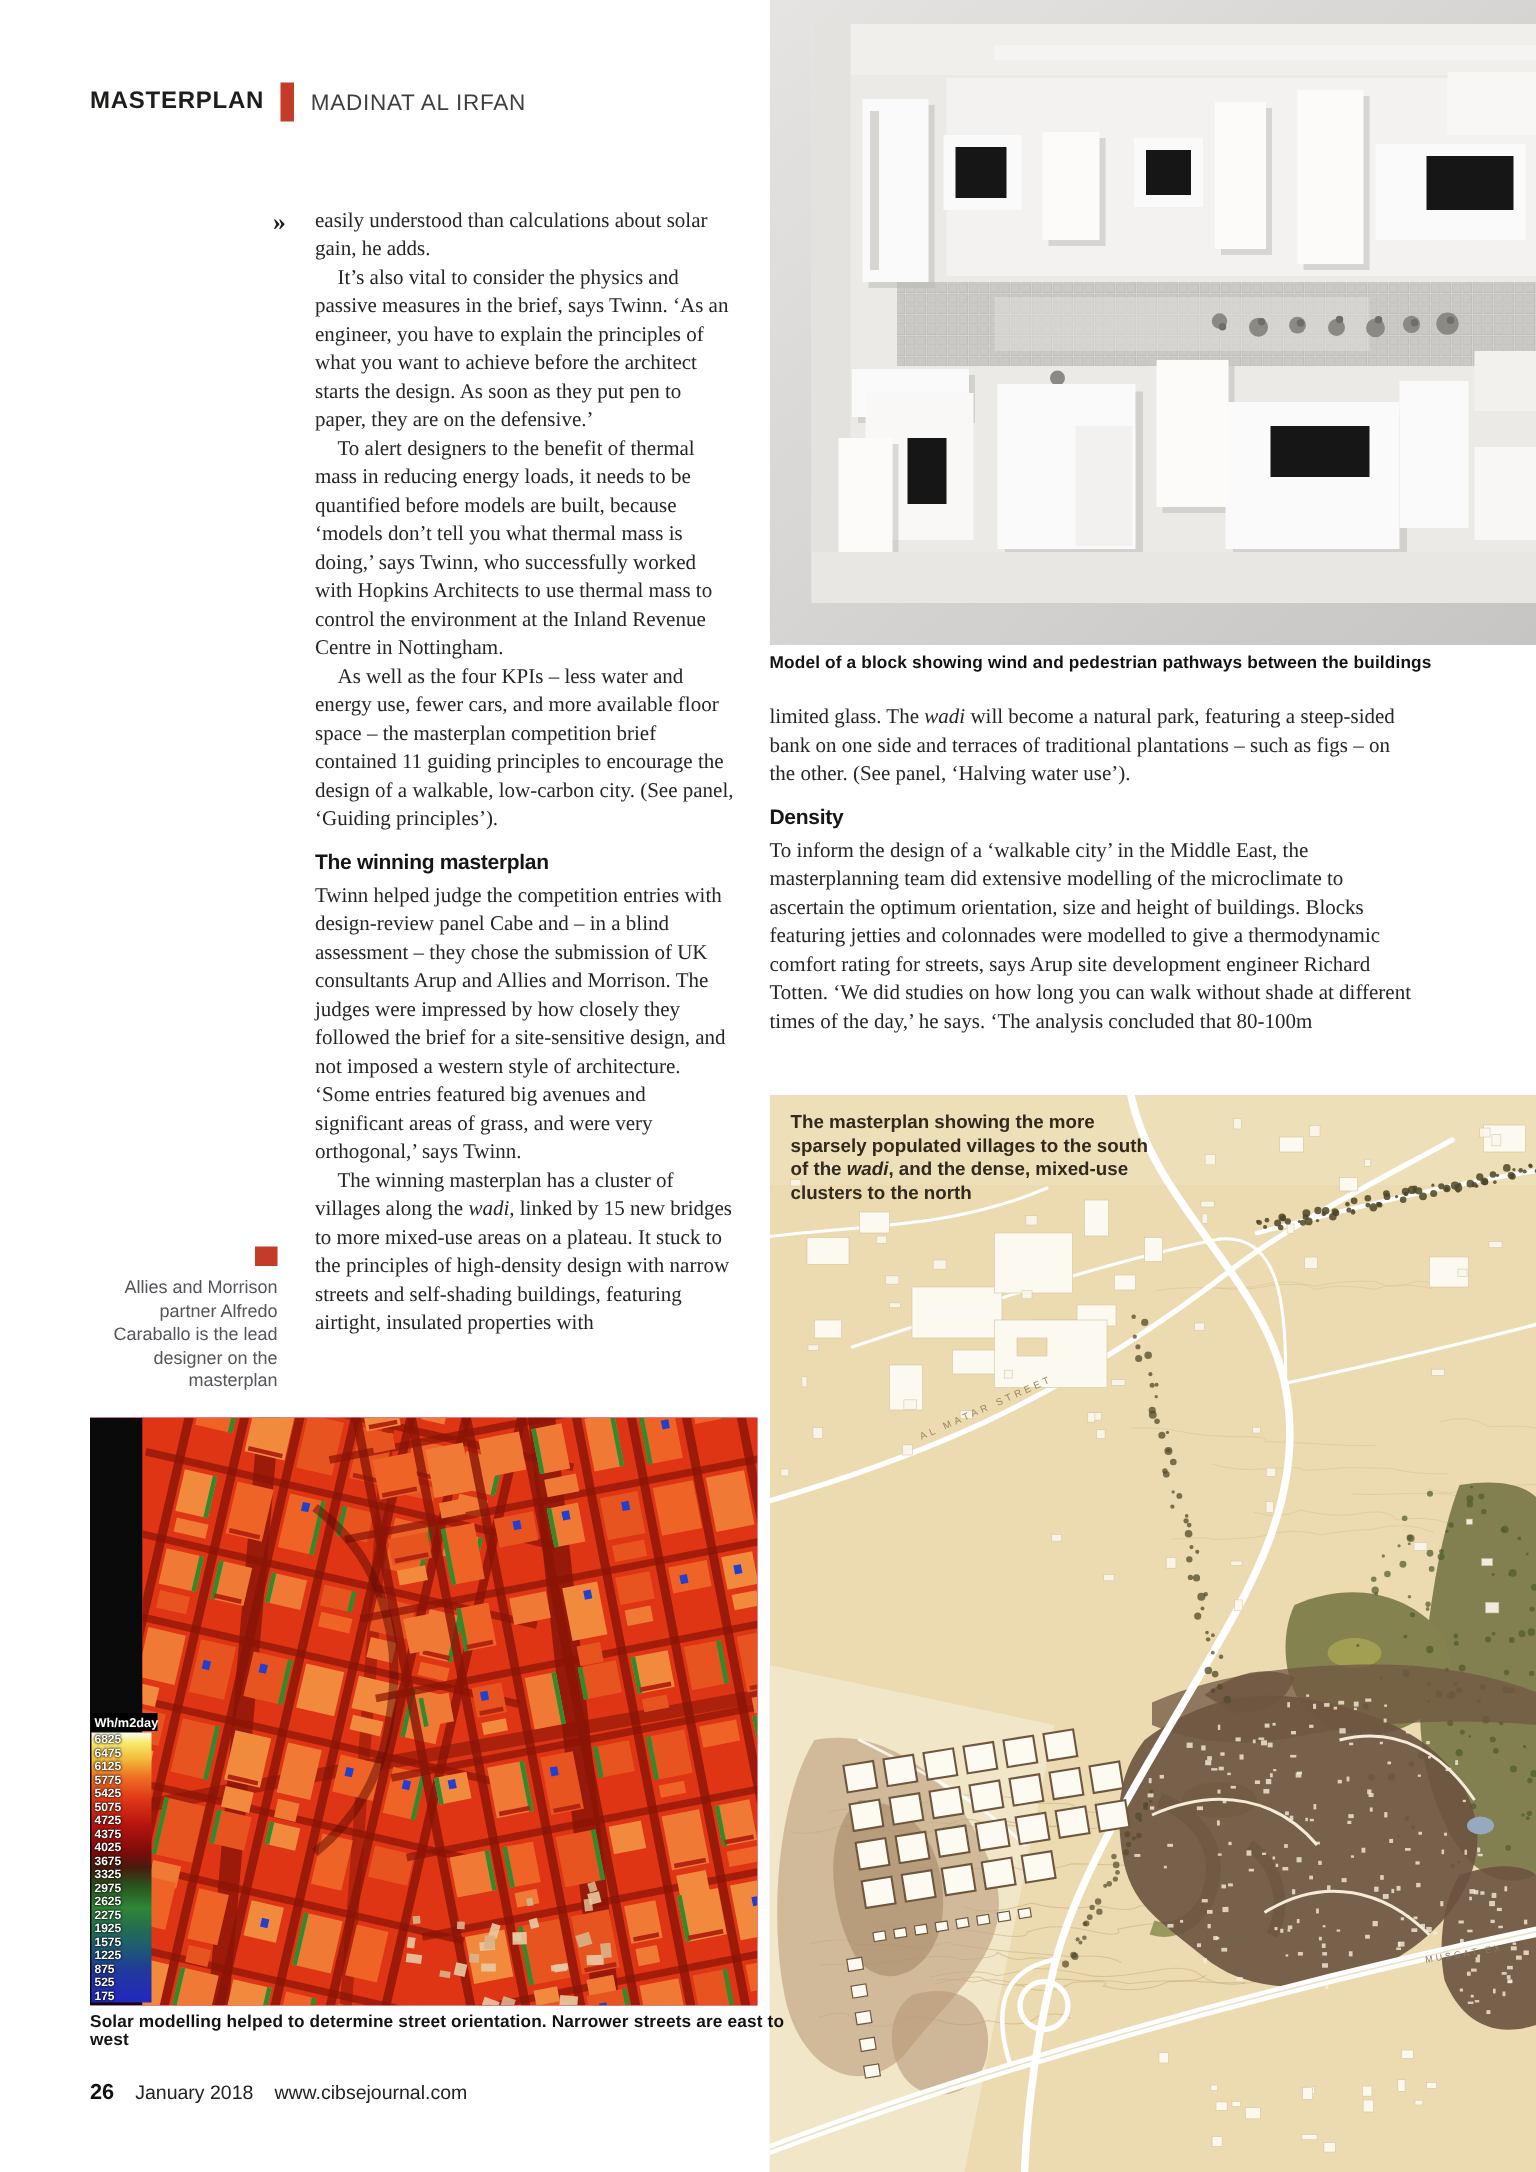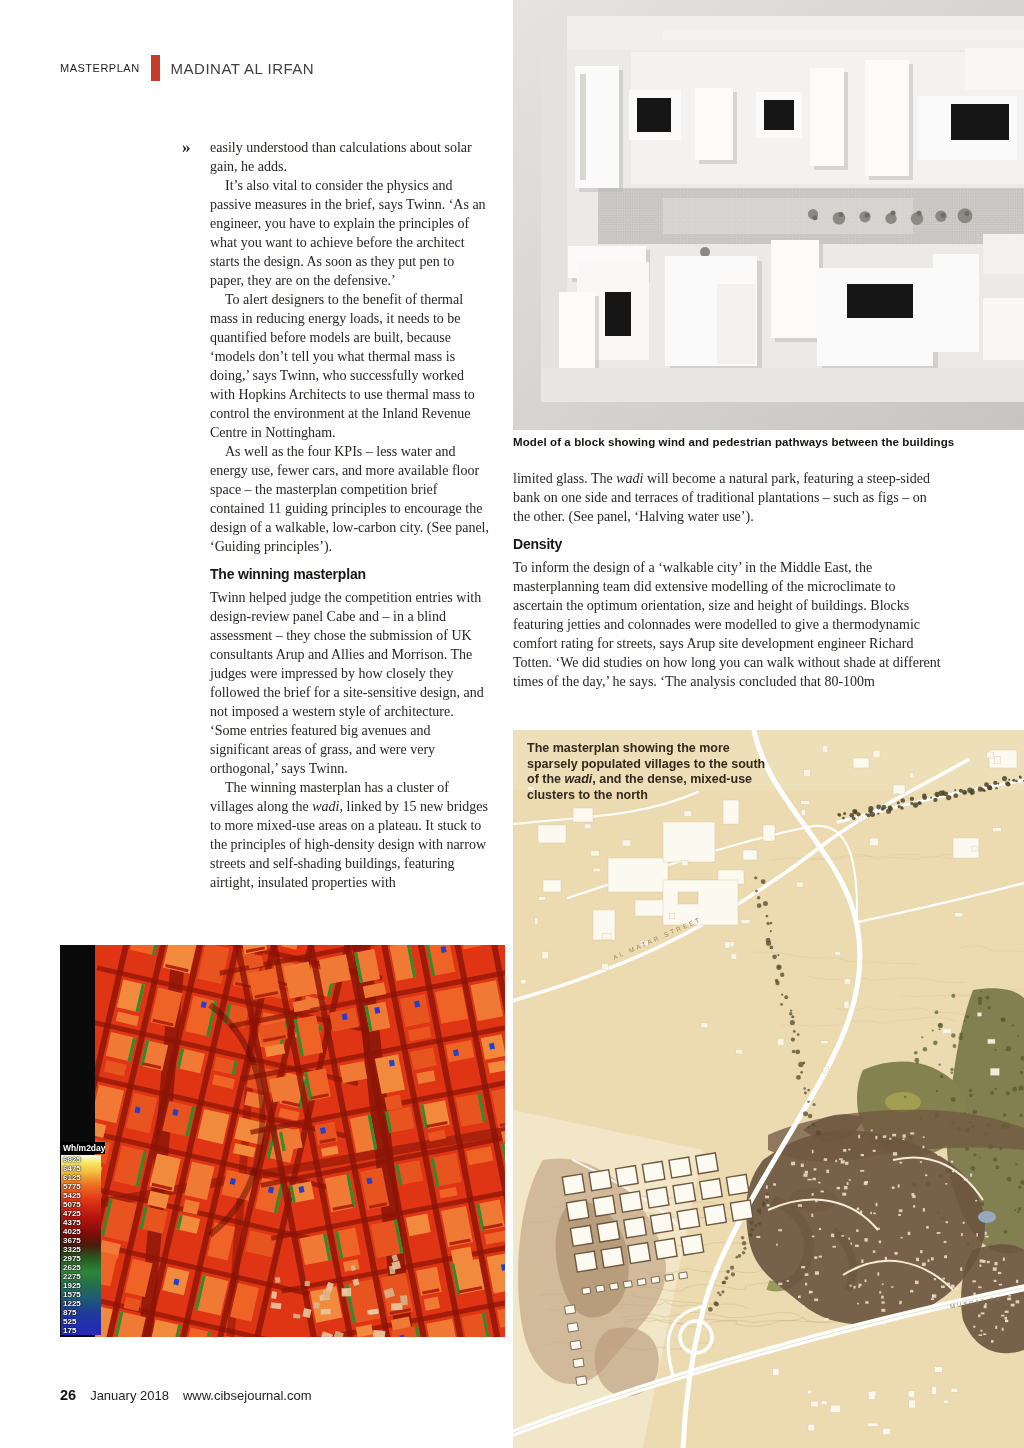--- a/index.html
+++ b/index.html
@@ -1,21 +1,21 @@
 <!DOCTYPE html>
 <html style="--accent: #c43b2a;"><head>
 <meta charset="utf-8">
 <style>
   :root{ --accent:#c43b2a; --ink:#1d1d1b; }
   html,body{margin:0;padding:0;background:#ffffff;}
   .page{position:relative;width:1024px;height:1448px;background:#fff;overflow:hidden;
         font-family:"Liberation Sans",sans-serif;color:var(--ink);}
   
   .hdr{position:absolute;left:60px;top:55px;display:flex;align-items:center;gap:11px;}
-  .hdr .kicker{font-weight:normal;font-size:11px;letter-spacing:.5px;color:#1d1d1b;}
+  .hdr .kicker{font-weight:bold;font-size:16px;letter-spacing:.5px;color:#1d1d1b;}
   .hdr .bar{width:9px;height:26px;background:var(--accent);}
   .hdr .title{font-size:15px;letter-spacing:.5px;color:#3f3f41;}
   
   .serif{font-family:"Liberation Serif","DejaVu Serif",serif;font-size:14px;line-height:19px;color:#262624;}
   .marker{position:absolute;left:182px;top:138px;font-size:17px;font-weight:bold;color:#1d1d1b;}
   .colL{position:absolute;left:210px;top:138px;width:281px;}
   .colR{position:absolute;left:513px;top:469px;width:430px;}
   .colL p,.colR p{margin:0;}
   p.ind{text-indent:15px;}
   h2.sec{font-family:"Liberation Sans",sans-serif;font-size:14px;font-weight:bold;color:#161614;
@@ -63,20 +63,24 @@
   <div class="colL serif">
     <p>easily understood than calculations about solar gain, he adds.</p>
     <p class="ind">It’s also vital to consider the physics and passive measures in the brief, says Twinn. ‘As an engineer, you have to explain the principles of what you want to achieve before the architect starts the design. As soon as they put pen to paper, they are on the defensive.’</p>
     <p class="ind">To alert designers to the benefit of thermal mass in reducing energy loads, it needs to be quantified before models are built, because ‘models don’t tell you what thermal mass is doing,’ says Twinn, who successfully worked with Hopkins Architects to use thermal mass to control the environment at the Inland Revenue Centre in Nottingham.</p>
     <p class="ind">As well as the four KPIs – less water and energy use, fewer cars, and more available floor space – the masterplan competition brief contained 11 guiding principles to encourage the design of a walkable, low-carbon city. (See panel, ‘Guiding principles’).</p>
     <h2 class="sec">The winning masterplan</h2>
     <p>Twinn helped judge the competition entries with design-review panel Cabe and – in a blind assessment – they chose the submission of UK consultants Arup and Allies and Morrison. The judges were impressed by how closely they followed the brief for a site-sensitive design, and not imposed a western style of architecture. ‘Some entries featured big avenues and significant areas of grass, and were very orthogonal,’ says Twinn.</p>
     <p class="ind"><span>The winning masterplan has a cluster of villages along the </span><em>wadi</em><span>, linked by 15 new bridges to more mixed-use areas on a plateau. It stuck to the principles of high-density design with narrow streets and self-shading buildings, featuring airtight, insulated properties with</span></p>
   </div>
 
+  <div class="sidecap">
+    <div class="sq"></div>
+    <div class="txt">Allies and Morrison partner Alfredo Caraballo is the lead designer on the masterplan</div>
+  </div>
 
   <div class="figModel">
     <svg id="modelSvg" width="511" height="430" viewBox="0 0 511 430">
       <defs>
         <linearGradient id="gBg" x1="0" y1="0" x2="1" y2="1">
           <stop offset="0" stop-color="#e6e4e2"></stop>
             <stop offset="1" stop-color="#c7c5c3"></stop>
         </linearGradient>
         <pattern id="cobble" width="7" height="7" patternUnits="userSpaceOnUse">
           <rect width="7" height="7" fill="#d4d2cf"></rect>
@@ -1167,20 +1171,21 @@
           <div>2275</div>
           <div>1925</div>
           <div>1575</div>
           <div>1225</div>
           <div>875</div>
           <div>525</div>
           <div>175</div>
         </div>
     </div>
   </div>
+  <div class="cap capSolar">Solar modelling helped to determine street orientation. Narrower streets are east to west</div>
 
   <div class="ftr">
     <span class="pg">26</span>
     <span class="iss">January 2018</span>
     <span class="url">www.cibsejournal.com</span>
   </div>
 
 </div>
 
 </body></html>

